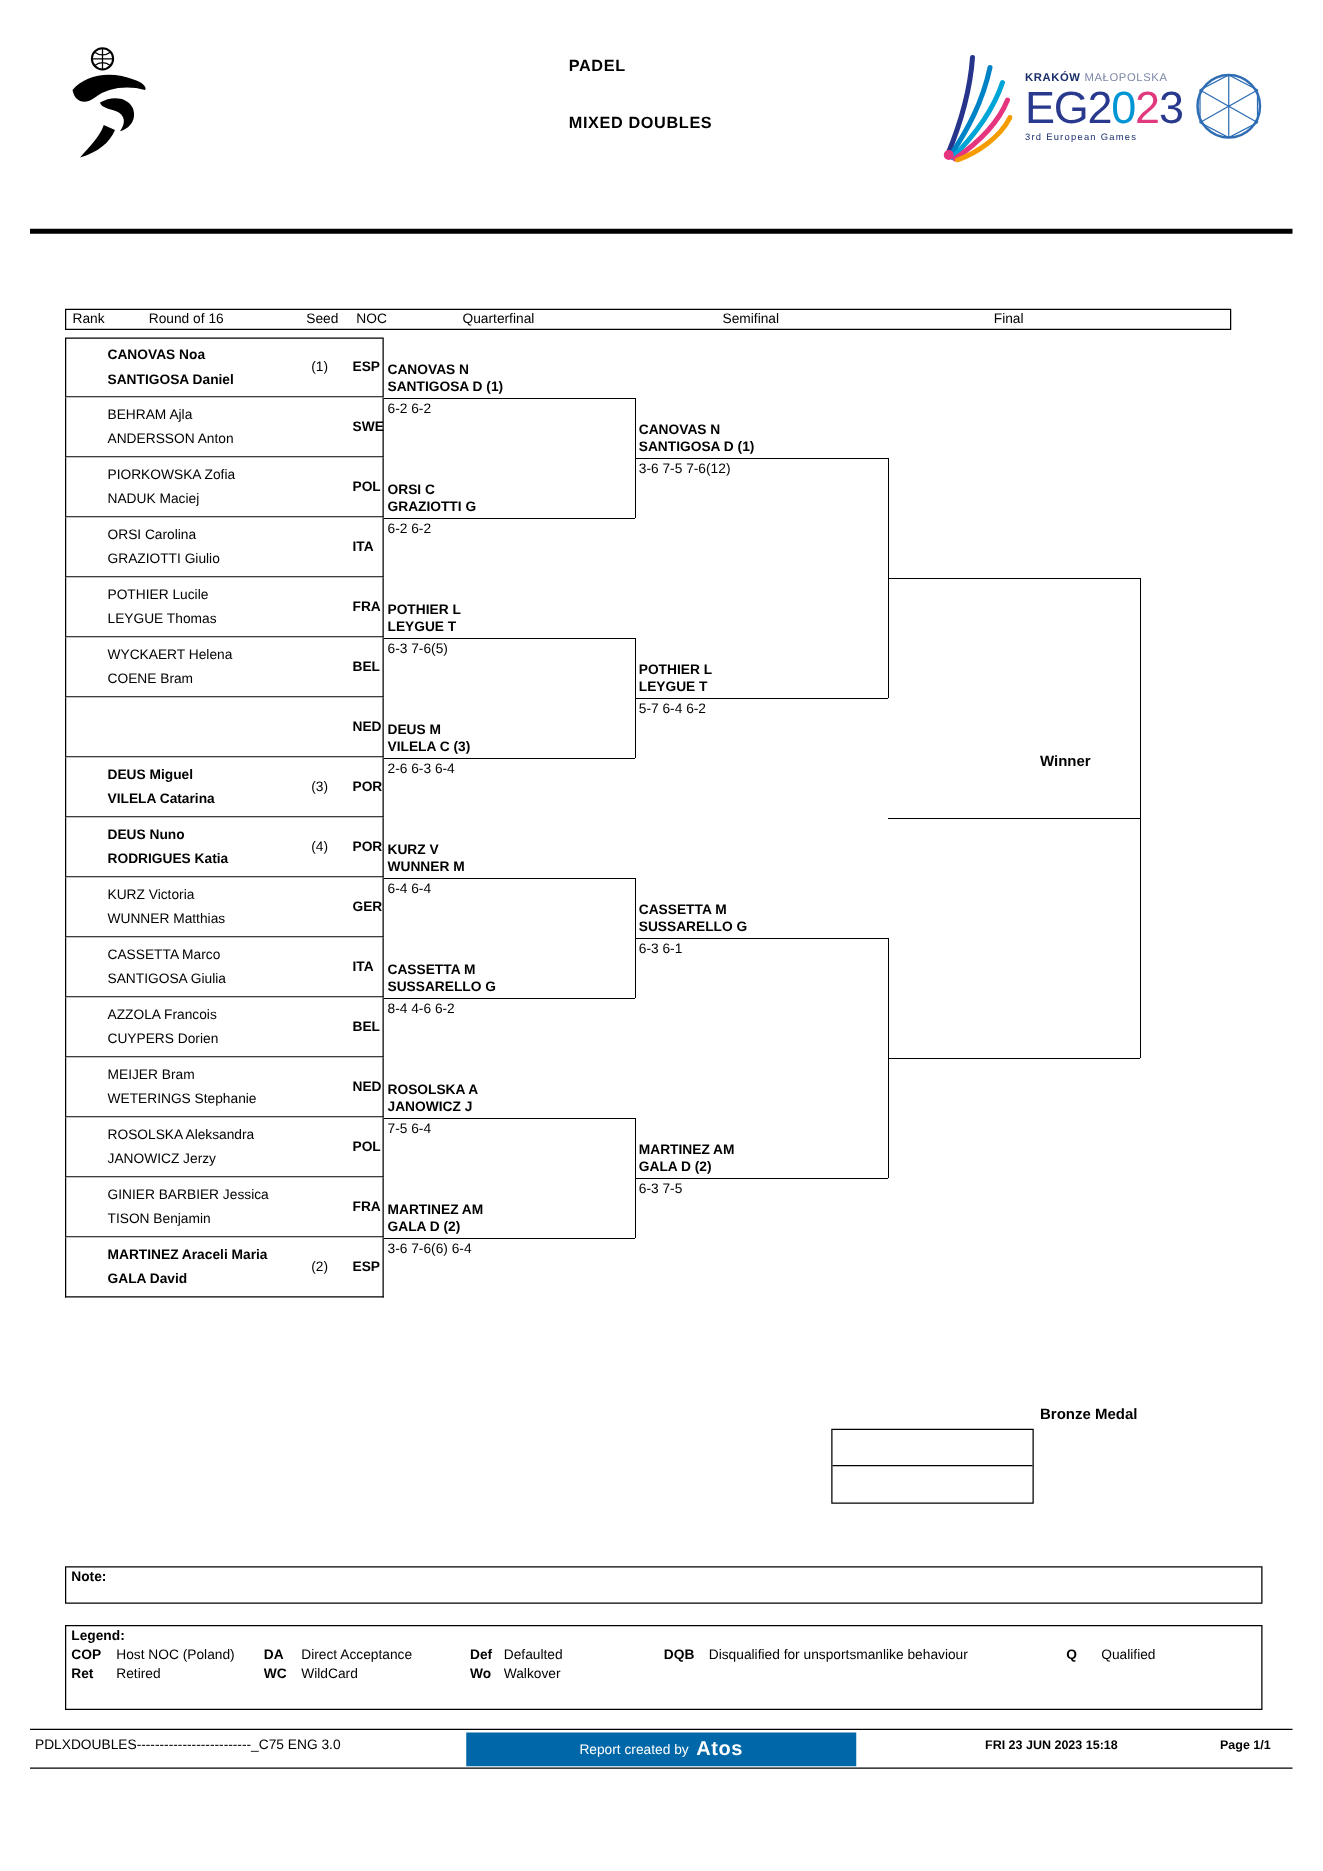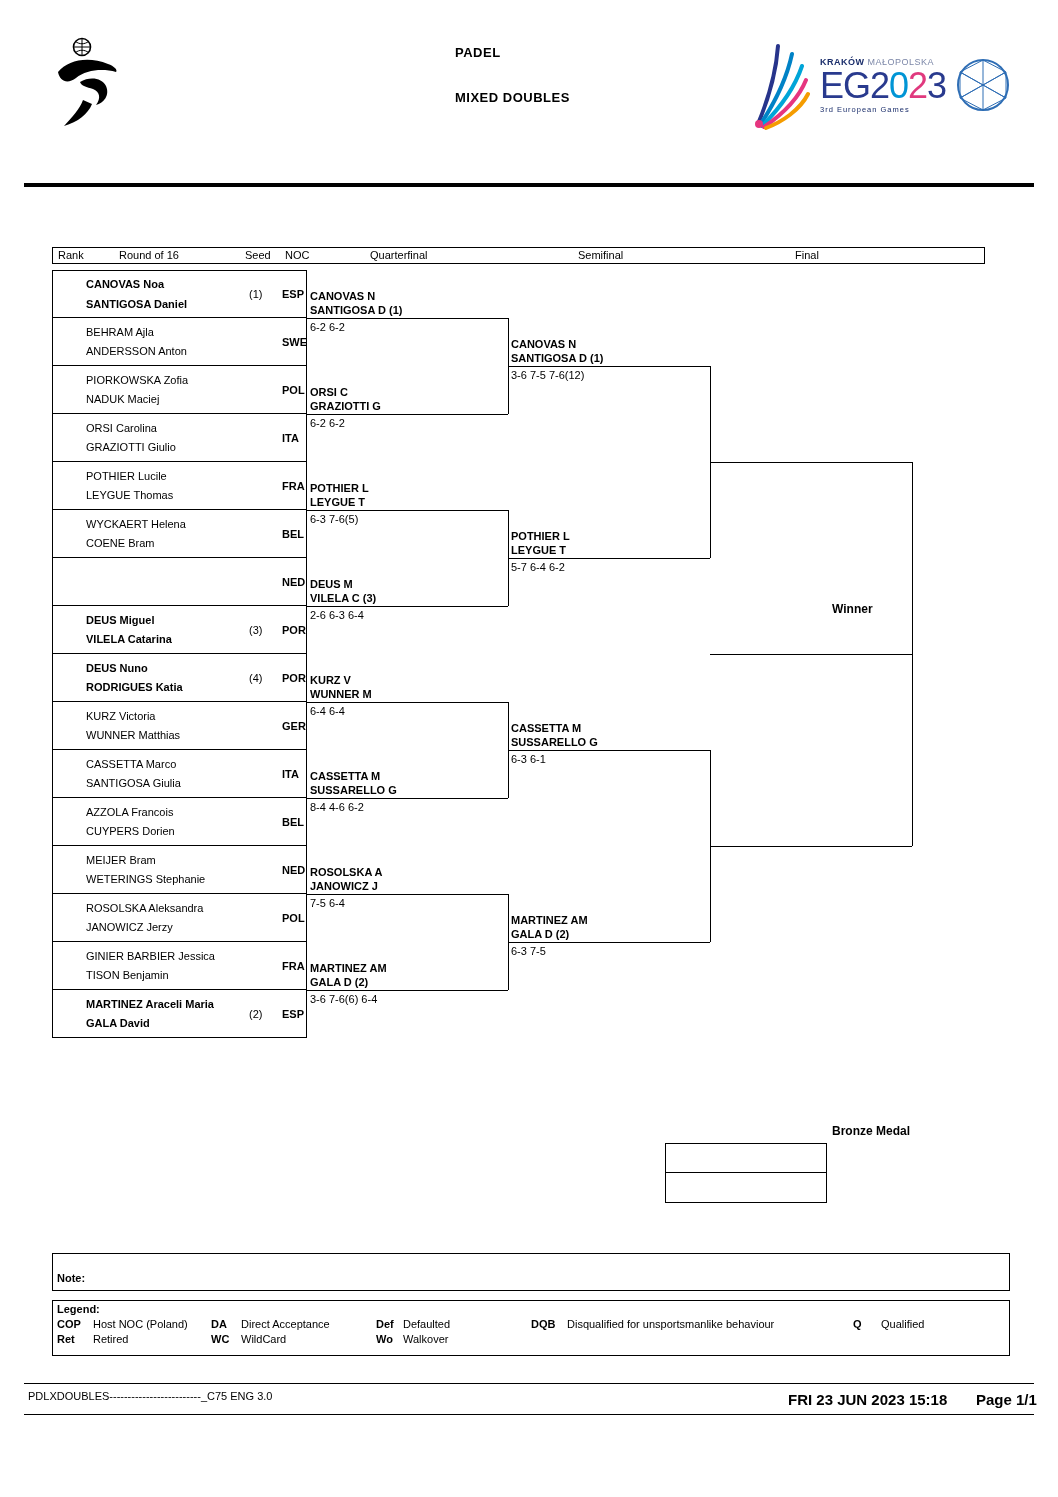--- a/index.html
+++ b/index.html
@@ -45,31 +45,31 @@
   .bracket-svg{position:absolute;left:0;top:0}
 
   
   .bronze-label{position:absolute;left:832px;top:1124px;font-size:12px;font-weight:700}
   .bronze-box{position:absolute;left:665px;top:1143px;width:162px;border:1px solid #000;background:#fff}
   .bronze-cell{height:29px}
   .bronze-cell.top{border-bottom:1px solid #000}
 
   
   .note-box{position:absolute;left:52px;top:1253px;width:958px;height:30px;border:1px solid #000;
-            font-size:11px;padding:18px 4px}
-  .legend-box{position:absolute;left:52px;top:1300px;width:958px;height:56px;border:1px solid #000;font-size:11px}
+            font-size:11px;padding:2px 4px}
+  .legend-box{position:absolute;left:52px;top:1300px;width:958px;height:68px;border:1px solid #000;font-size:11px}
   .legend-box span{position:absolute;white-space:nowrap}
 
   
   .footer-line{position:absolute;left:24px;width:1010px;height:1px;background:#000}
   .doc-code{position:absolute;left:28px;top:1390px;font-size:11px;white-space:nowrap}
   .atos-bar{position:absolute;left:373px;top:1386px;width:312px;height:27px;background:#0067A9;color:#fff;
             display:flex;align-items:center;justify-content:center;font-size:11px;gap:6px}
   .atos-brand{font-size:16px;font-weight:700;letter-spacing:.5px}
-  .footer-right{position:absolute;top:1391px;font-size:15px;font-weight:700;white-space:nowrap}
+  .footer-right{position:absolute;top:1391px;font-size:10px;font-weight:700;white-space:nowrap}
 </style>
 </head>
 <body>
 
 <div class="page">
 
   <svg class="abs" style="left:52px;top:36px" width="80" height="100" viewBox="0 0 80 100">
     <circle cx="30" cy="11" r="8.5" fill="none" stroke="#000" stroke-width="1.6"></circle>
     <path d="M30 2.5v17M21.5 11h17M23.5 5.5c4 3 9 3 13 0M23.5 16.5c4-3 9-3 13 0" fill="none" stroke="#000" stroke-width="1"></path>
     <path d="M6 36c10-12 30-16 50-8 6 2 10 6 8 8-14-4-30-2-40 6-8 6-16 4-18-6z" fill="#000"></path>
@@ -346,16 +346,20 @@
     <span style="left:40px;top:32px">Retired</span>
     <span class="bold" style="left:158px;top:32px">WC</span>
     <span style="left:188px;top:32px">WildCard</span>
     <span class="bold" style="left:323px;top:32px">Wo</span>
     <span style="left:350px;top:32px">Walkover</span>
   </div>
 
   <div class="footer-line" style="top:1383px"></div>
   <div class="footer-line" style="top:1414px"></div>
   <div class="doc-code">PDLXDOUBLES-------------------------_C75 ENG 3.0</div>
+  <div class="atos-bar">
+    <span>Report created by</span>
+    <span class="atos-brand">Atos</span>
+  </div>
   <div class="footer-right" style="left:788px">FRI 23 JUN 2023 15:18</div>
   <div class="footer-right" style="left:976px">Page 1/1</div>
 
 </div>
 
 </body></html>

